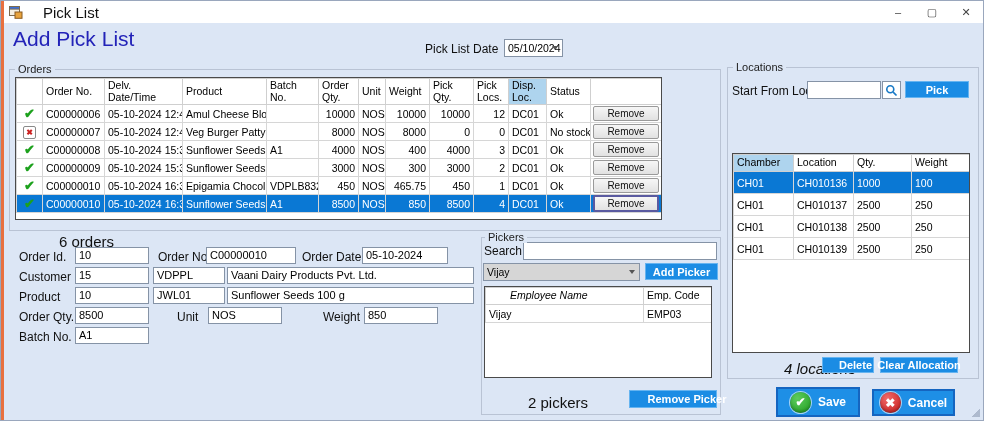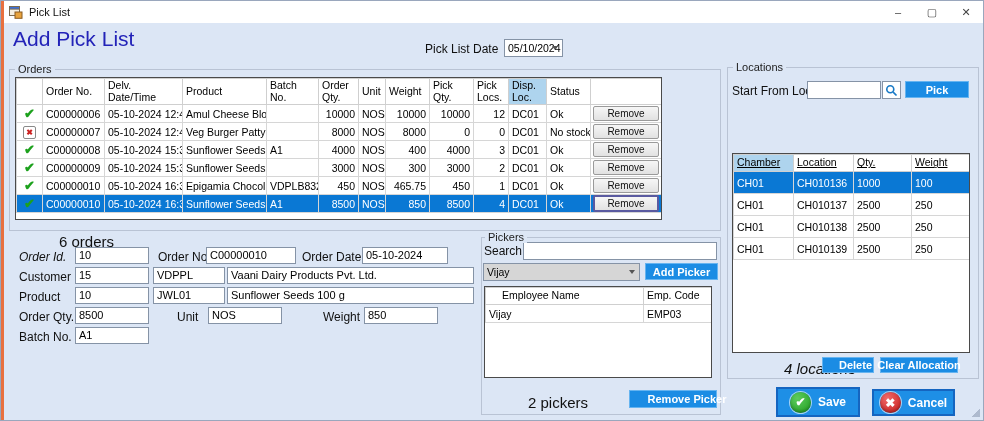--- a/index.html
+++ b/index.html
@@ -2,21 +2,21 @@
 <html><head>
 <meta charset="utf-8">
 <style>
   html,body{margin:0;padding:0;background:#f3f3f3;}
   .window{position:relative;width:984px;height:421px;background:#dce6f5;
     font-family:"Liberation Sans",sans-serif;border:1px solid #9aa7bd;box-sizing:border-box;overflow:hidden;}
   .left-strip{position:absolute;left:0;top:0;width:3px;height:421px;background:#e8703f;z-index:60;}
   
   .titlebar{position:absolute;left:0;top:0;right:0;height:22px;background:#ffffff;display:flex;align-items:center;z-index:50;}
   .app-icon{margin-left:8px;width:14px;height:13px;}
-  .title-text{margin-left:6px;font-size:11px;color:#111;}
+  .title-text{margin-left:20px;font-size:15px;color:#111;}
   .win-controls{position:absolute;right:0;top:0;height:22px;display:flex;}
   .win-btn{width:34px;height:22px;display:flex;align-items:center;justify-content:center;font-size:11px;color:#444;cursor:default;}
   
   .heading{position:absolute;left:12px;top:26px;font-size:21px;color:#2323b8;}
   .flabel{position:absolute;font-size:12px;color:#101010;white-space:nowrap;}
   .slabel{position:absolute;font-size:15px;color:#101010;white-space:nowrap;margin-left:44px;}
   .tb{position:absolute;height:17px;background:#fff;border:1px solid #8593a6;font-size:11px;
       padding:1px 3px;box-sizing:border-box;line-height:13px;overflow:hidden;white-space:nowrap;color:#000;}
   .combo{position:absolute;background:#fff;border:1px solid #8593a6;box-sizing:border-box;font-size:10.5px;
       display:flex;align-items:center;padding:0 14px 0 3px;color:#000;}
@@ -204,21 +204,21 @@
             <td class="num">4</td>
             <td>DC01</td>
             <td>Ok</td>
             <td class="btn-cell"><button class="mini-remove focused">Remove</button></td>
           </tr>
         </tbody>
     </table>
   </div>
   <div class="slabel" style="left:14px;top:232px;">6 orders</div>
 
-  <div class="flabel" style="left:18px;top:249px;font-style:italic;">Order Id.</div>
+  <div class="flabel" style="left:18px;top:249px;">Order Id.</div>
   <div class="tb" style="left:74px;top:246px;width:74px;">10</div>
   <div class="flabel" style="left:157px;top:249px;">Order No.</div>
   <div class="tb" style="left:205px;top:246px;width:90px;">C00000010</div>
   <div class="flabel" style="left:301px;top:249px;">Order Date</div>
   <div class="tb" style="left:361px;top:246px;width:86px;">05-10-2024</div>
 
   <div class="flabel" style="left:18px;top:269px;">Customer</div>
   <div class="tb" style="left:74px;top:266px;width:74px;">15</div>
   <div class="tb" style="left:152px;top:266px;width:72px;">VDPPL</div>
   <div class="tb" style="left:226px;top:266px;width:247px;">Vaani Dairy Products Pvt. Ltd.</div>
@@ -251,21 +251,21 @@
   <div class="blue-btn" style="left:644px;top:262px;width:73px;height:17px;">Add Picker</div>
 
   <div class="twrap" style="left:483px;top:285px;width:228px;height:92px;">
     <table style="width:226px;">
       <colgroup>
           <col style="width:158px">
           <col style="width:68px">
         </colgroup>
       <thead>
         <tr style="height:17px;">
-          <th style="padding-left:16px;">Employee Name</th>
+          <th style="padding-left:24px;font-style:italic;">Employee Name</th>
           <th>Emp. Code</th>
         </tr>
       </thead>
       <tbody id="pickers-tbody">
           <tr style="height: 18px;">
             <td>Vijay</td>
             <td>EMP03</td>
           </tr>
         </tbody>
     </table>
@@ -288,21 +288,21 @@
 
   <div class="twrap" style="left:731px;top:152px;width:238px;height:200px;">
     <table style="width:236px;">
       <colgroup>
           <col style="width:60px">
           <col style="width:60px">
           <col style="width:58px">
           <col style="width:58px">
         </colgroup>
       <thead>
-        <tr style="height:17px;text-decoration:underline;">
+        <tr style="height:17px;">
           <th class="sorted">Chamber</th>
           <th>Location</th>
           <th>Qty.</th>
           <th>Weight</th>
         </tr>
       </thead>
       <tbody id="locations-tbody">
           <tr class="selected" style="height: 22px;">
             <td>CH01</td>
             <td>CH010136</td>

